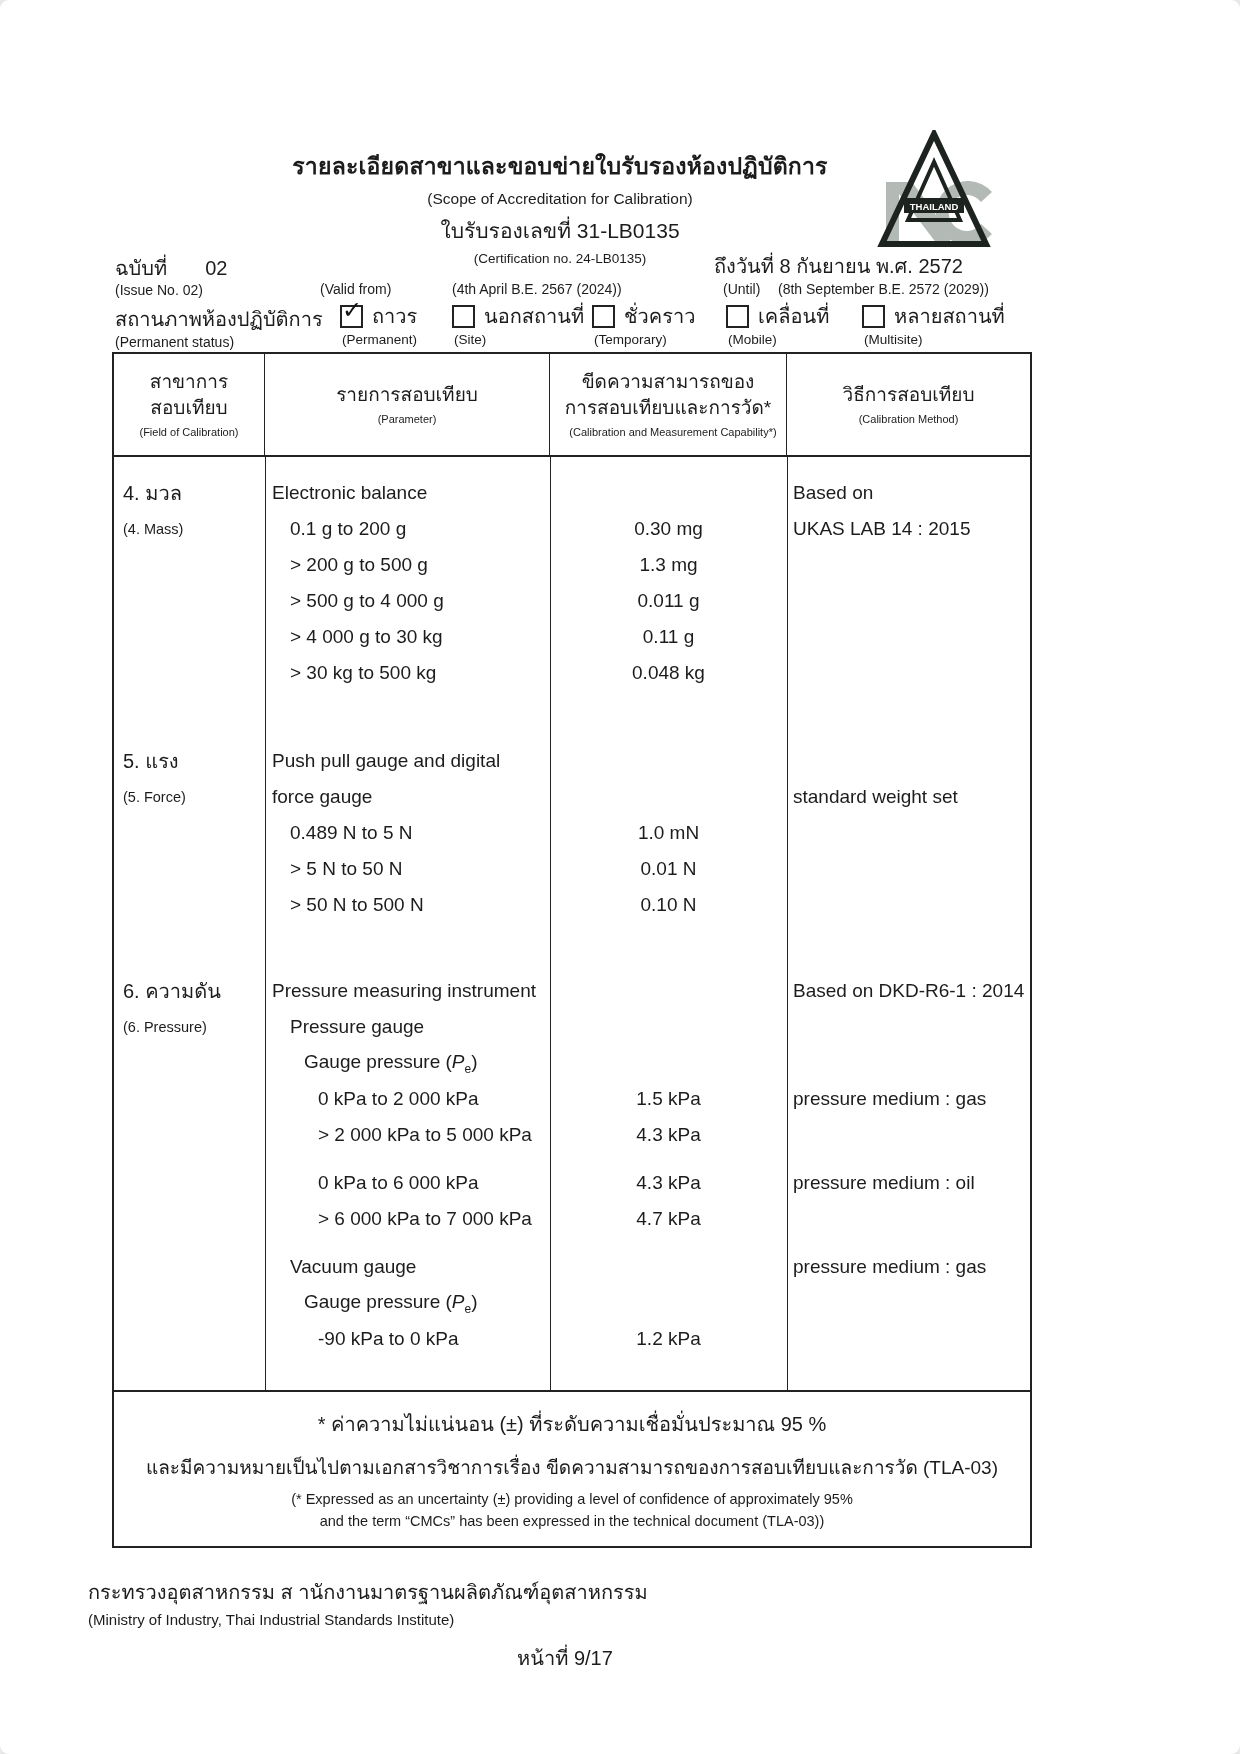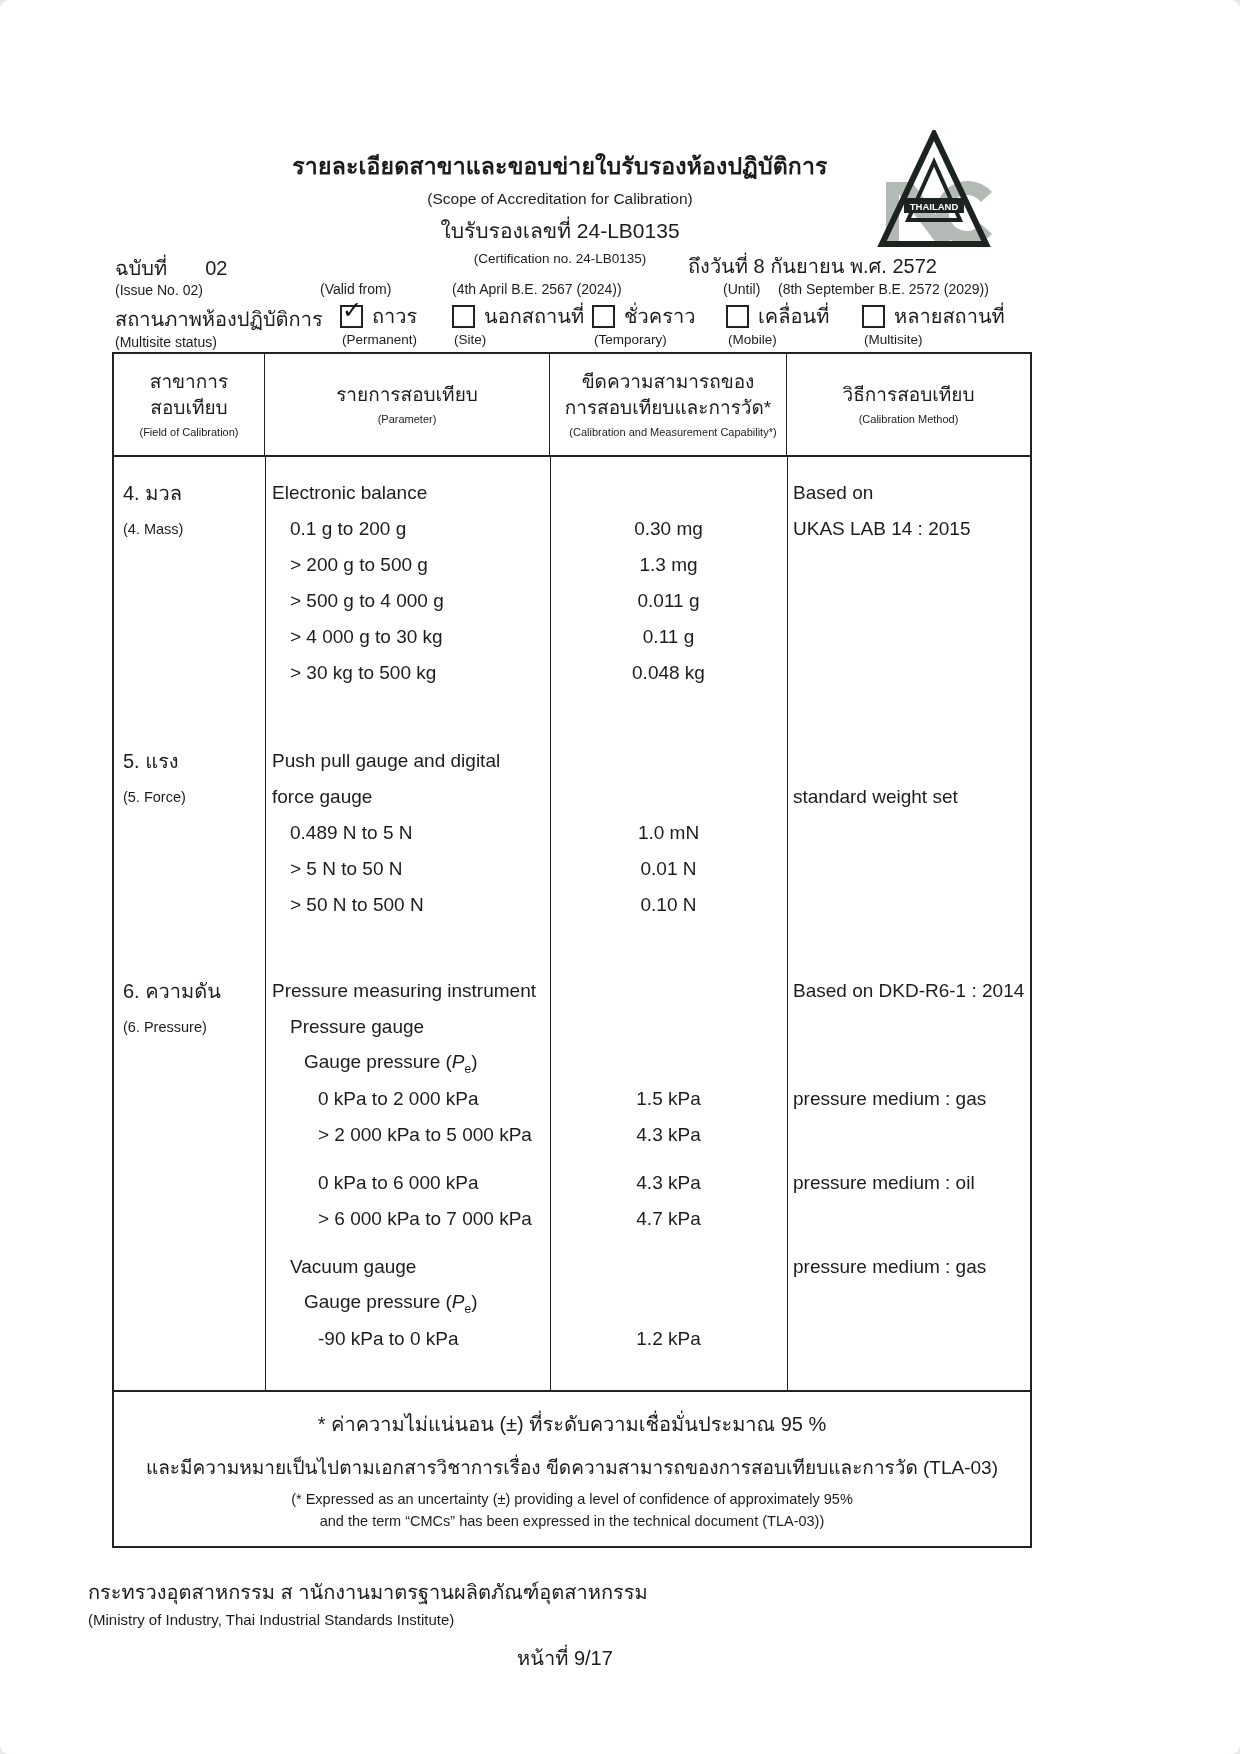--- a/index.html
+++ b/index.html
@@ -62,49 +62,49 @@
   .page-no{position:absolute;left:0;top:1642px;width:1130px;text-align:center;font-size:20px;}
 </style>
 </head>
 <body>
 
 <div class="page">
 
   <div class="doc-header">
     <div class="title-th">รายละเอียดสาขาและขอบข่ายใบรับรองห้องปฏิบัติการ</div>
     <div class="title-en">(Scope of Accreditation for Calibration)</div>
-    <div class="cert-th">ใบรับรองเลขที่ 24-LB0135</div>
+    <div class="cert-th">ใบรับรองเลขที่ 31-LB0135</div>
     <div class="cert-en">(Certification no. 24-LB0135)</div>
   </div>
 
   <div class="logo">
     <svg viewBox="0 0 132 120" width="132" height="120">
       <polygon points="18,52 31,52 31,114 18,114" fill="#b3bab6"></polygon>
       <polygon points="31,52 44,52 82,104 82,114 69,114 31,64" fill="#b3bab6"></polygon>
       <path d="M124,62 A32,32 0 1 0 124,104 L113,94 A18,18 0 1 1 113,72 Z" fill="#b3bab6"></path>
       <polygon points="66,4 14,114 118,114 66,4" fill="none" stroke="#1d2420" stroke-width="6"></polygon>
       <polygon points="66,32 40,90 92,90 66,32" fill="none" stroke="#1d2420" stroke-width="4"></polygon>
       <rect x="36" y="68" width="60" height="15" fill="#1d2420"></rect>
       <text x="66" y="79.5" text-anchor="middle" font-size="9.5" font-weight="bold" fill="#ffffff" font-family="Liberation Sans, sans-serif">THAILAND</text>
     </svg>
   </div>
 
   <div class="abs th-lg" style="left:115px;top:252px;">
     <span>ฉบับที่</span><span style="margin-left:38px;">02</span>
   </div>
-  <div class="abs th-lg" style="left:688px;top:250px;">ถึงวันที่ 8 กันยายน พ.ศ. 2572</div>
+  <div class="abs th-lg" style="left:714px;top:250px;">ถึงวันที่ 8 กันยายน พ.ศ. 2572</div>
 
   <div class="abs en-sm" style="left:115px;top:282px;">(Issue No. 02)</div>
   <div class="abs en-sm" style="left:320px;top:281px;">(Valid from)</div>
   <div class="abs en-sm" style="left:452px;top:281px;">(4th April B.E. 2567 (2024))</div>
   <div class="abs en-sm" style="left:723px;top:281px;">(Until)</div>
   <div class="abs en-sm" style="left:778px;top:281px;">(8th September B.E. 2572 (2029))</div>
 
   <div class="abs th-lg" style="left:115px;top:303px;">สถานภาพห้องปฏิบัติการ</div>
-  <div class="abs en-sm" style="left:115px;top:334px;">(Multisite status)</div>
+  <div class="abs en-sm" style="left:115px;top:334px;">(Permanent status)</div>
 
   <div class="status-group" style="left:340px;">
     <div class="status-line">
       <span class="cbox checked">
           <span class="tick">✓</span>
         </span>
       <span class="status-th">ถาวร</span>
     </div>
     <div class="status-en">(Permanent)</div>
   </div>

